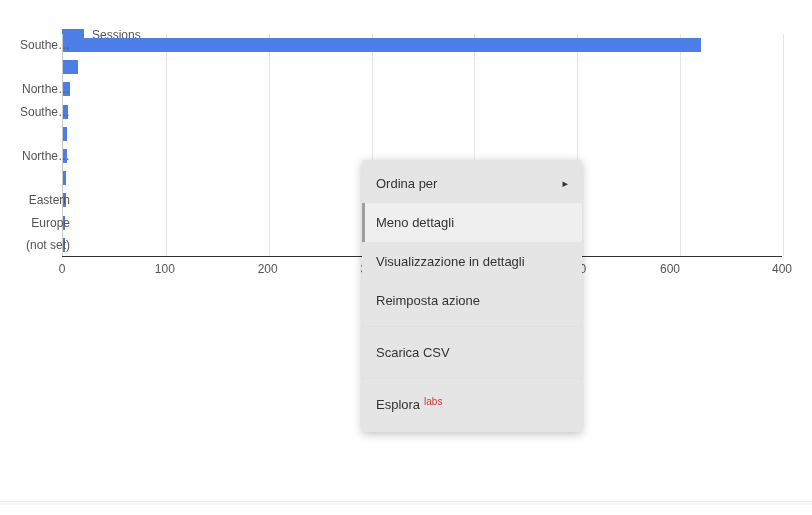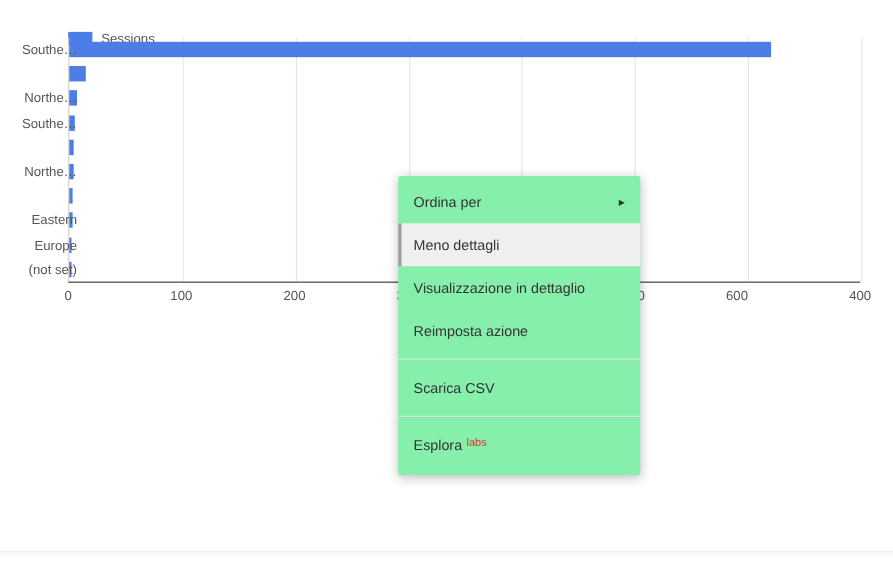--- a/index.html
+++ b/index.html
@@ -104,21 +104,21 @@
     height: 4px;
     border-top: 1px solid #eee;
     background: #f8f8f8;
   }
   
   .ctx-menu {
     position: absolute;
     left: 362px;
     top: 160px;
     width: 220px;
-    background: #86efac;
+    background: #e5e5e5;
     box-shadow: 0 2px 10px rgba(0,0,0,0.25);
     border-radius: 2px;
     padding-top: 4px;
     padding-bottom: 8px;
     font-size: 13px;
     color: #333;
   }
   .ctx-item {
     position: relative;
     padding: 12px 14px;
@@ -230,21 +230,21 @@
 
   <div class="ctx-menu">
     <div class="ctx-item">
       <span>Ordina per</span>
       <span class="ctx-sub-arrow">▸</span>
     </div>
     <div class="ctx-item hover">
       <span>Meno dettagli</span>
     </div>
     <div class="ctx-item">
-      <span>Visualizzazione in dettaglio</span>
+      <span>Visualizzazione in dettagli</span>
     </div>
     <div class="ctx-item">
       <span>Reimposta azione</span>
     </div>
     <div class="ctx-sep"></div>
     <div class="ctx-item">
       <span>Scarica CSV</span>
     </div>
     <div class="ctx-sep"></div>
     <div class="ctx-item">

